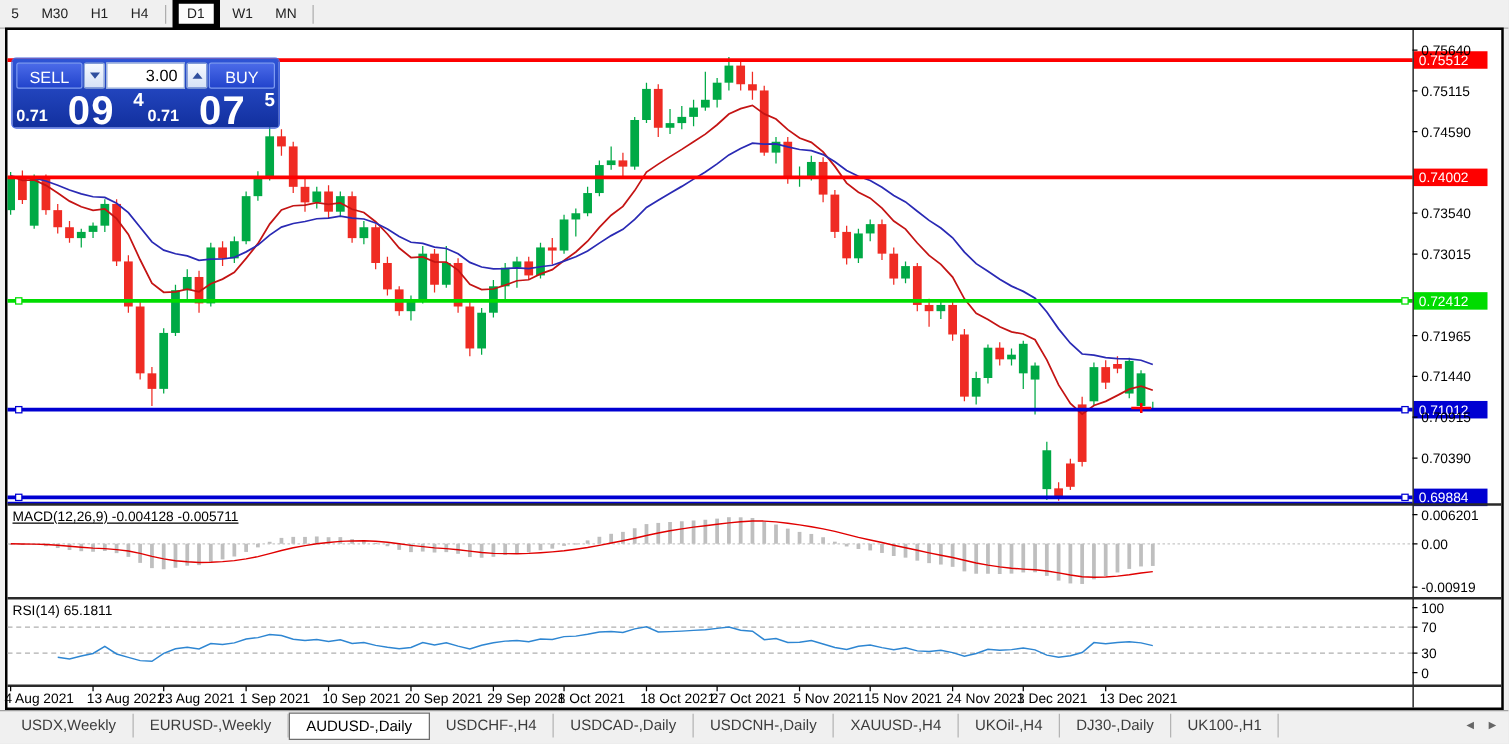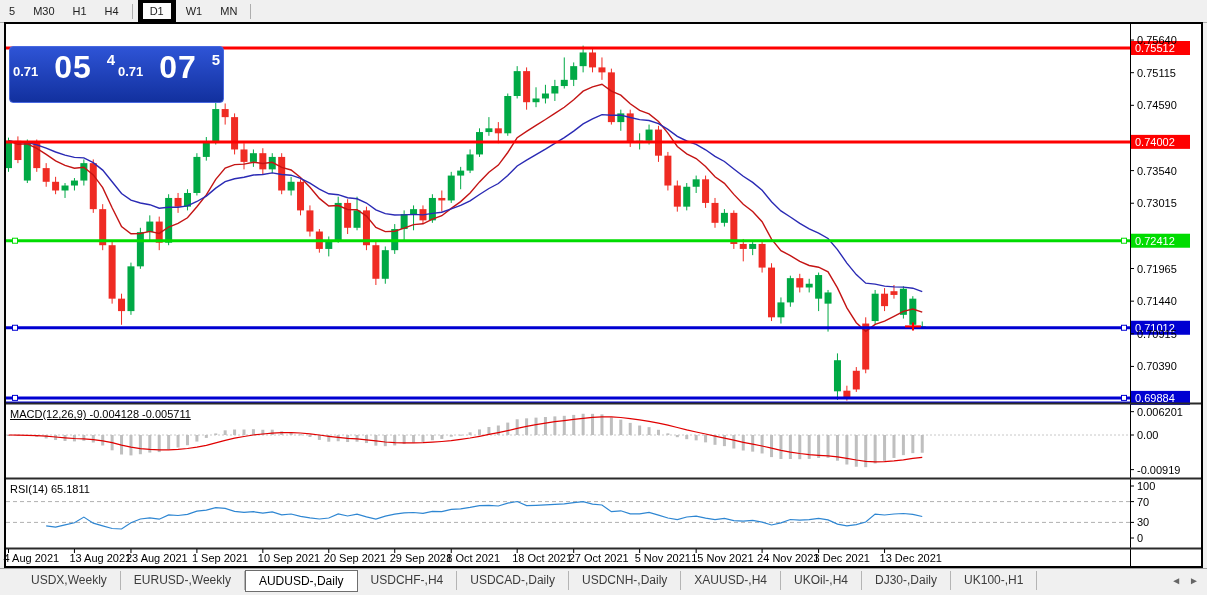--- a/index.html
+++ b/index.html
@@ -33,21 +33,21 @@
   .tp-price{flex:1;position:relative;color:#fff;display:flex;align-items:flex-end;justify-content:space-between;}
   .tp-price .pfx{font-size:13px;font-weight:bold;margin:0 1px 3px 0;}
   .tp-price .big{font-size:32px;font-weight:bold;line-height:29px;letter-spacing:1px;}
   .tp-price .sup{font-size:15px;font-weight:bold;position:relative;top:-14px;}
   
   .ind-label{position:absolute;font-size:11px;color:#000;white-space:nowrap;}
   #macd-label{left:10px;top:408px;text-decoration:underline;}
   #rsi-label{left:10px;top:483px;}
   
   .tabbar{position:absolute;left:0;top:568px;width:1207px;height:27px;background:#f0f0f0;
-          border-top:1px solid #a0a0a0;display:flex;align-items:flex-start;padding-left:18px;box-sizing:border-box;}
+          border-top:1px solid #a0a0a0;display:flex;align-items:flex-start;padding-left:4px;box-sizing:border-box;}
   .tab{height:19px;line-height:19px;font-size:12px;color:#3c3c3c;padding:0 13px;margin-top:2px;
        border-right:1px solid #b4b4b4;cursor:default;white-space:nowrap;}
   .tab.active{background:#fff;border:1px solid #6e6e6e;color:#000;margin-top:1px;height:20px;line-height:20px;}
   .tab-nav{position:absolute;right:8px;top:6px;font-size:10px;color:#666;display:flex;gap:8px;}
   .tab-nav span{cursor:default;}
 </style>
 </head>
 <body>
 
 <div class="stage">
@@ -481,24 +481,35 @@
         <text x="757.1" y="562" font-size="11" fill="#000" font-family="&quot;Liberation Sans&quot;,sans-serif">24 Nov 2021</text>
         <line x1="818.62" y1="549" x2="818.62" y2="553" stroke="#000"></line>
         <text x="813.62" y="562" font-size="11" fill="#000" font-family="&quot;Liberation Sans&quot;,sans-serif">3 Dec 2021</text>
         <line x1="884.56" y1="549" x2="884.56" y2="553" stroke="#000"></line>
         <text x="879.56" y="562" font-size="11" fill="#000" font-family="&quot;Liberation Sans&quot;,sans-serif">13 Dec 2021</text>
       </g>
     </svg>
 
 
   <div class="tp">
+    <div class="tp-row1">
+      <div class="tp-btn">SELL</div>
+      <div class="tp-spin">
+          <span class="tri-dn"></span>
+        </div>
+      <div class="tp-vol">3.00</div>
+      <div class="tp-spin">
+          <span class="tri-up"></span>
+        </div>
+      <div class="tp-btn">BUY</div>
+    </div>
     <div class="tp-row2">
       <div class="tp-price">
         <span class="pfx">0.71</span>
-          <span class="big">05</span>
+          <span class="big">09</span>
           <span class="sup">4</span>
       </div>
       <div class="tp-price">
         <span class="pfx">0.71</span>
           <span class="big">07</span>
           <span class="sup">5</span>
       </div>
     </div>
   </div>
 

